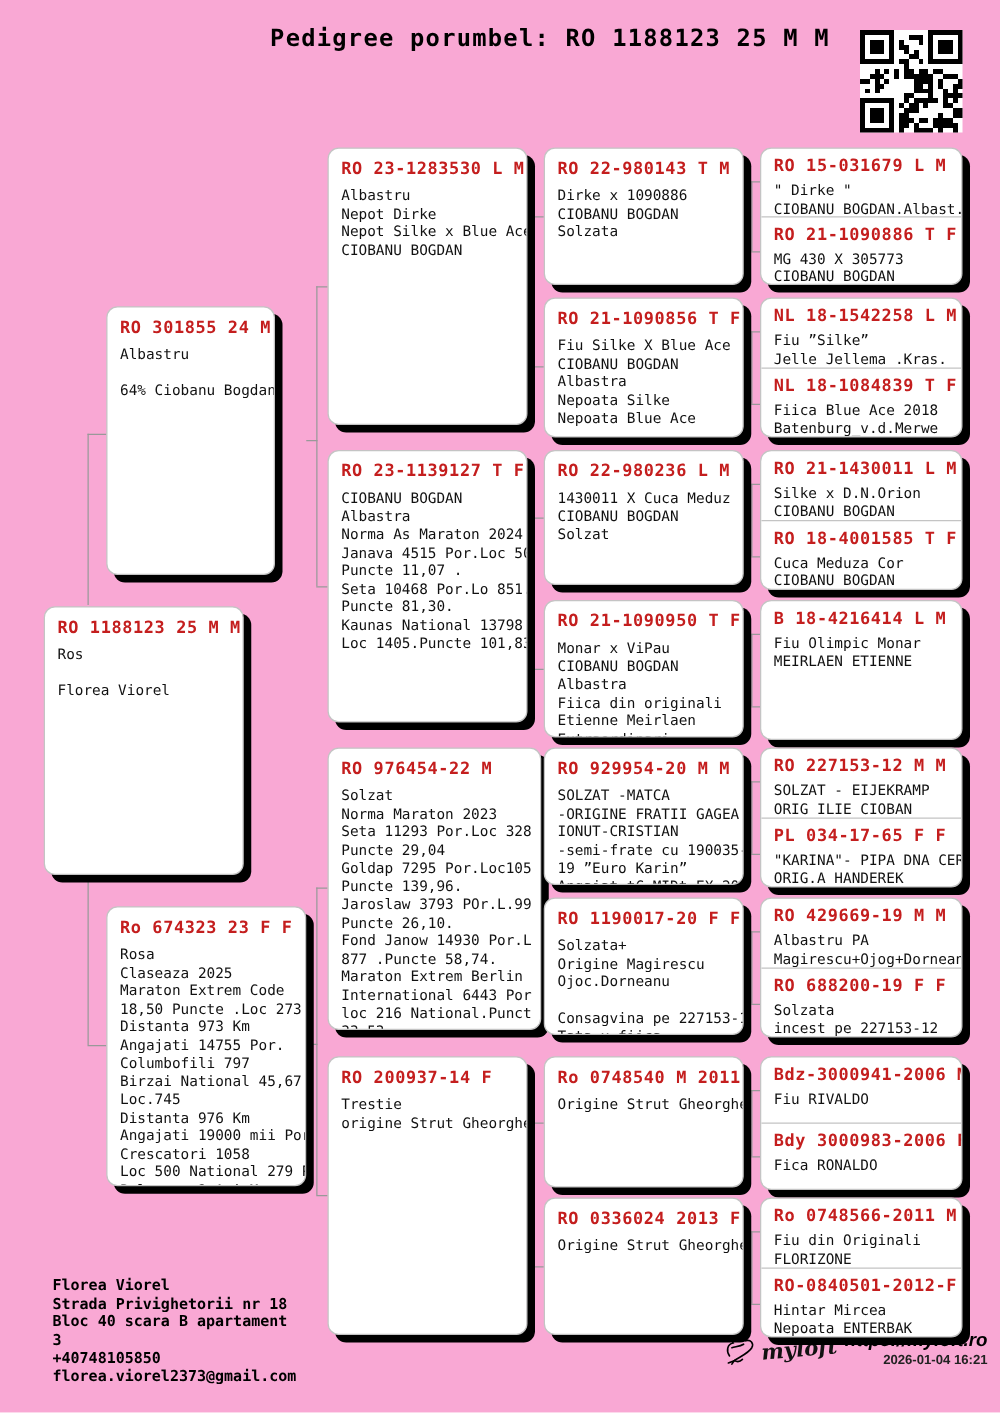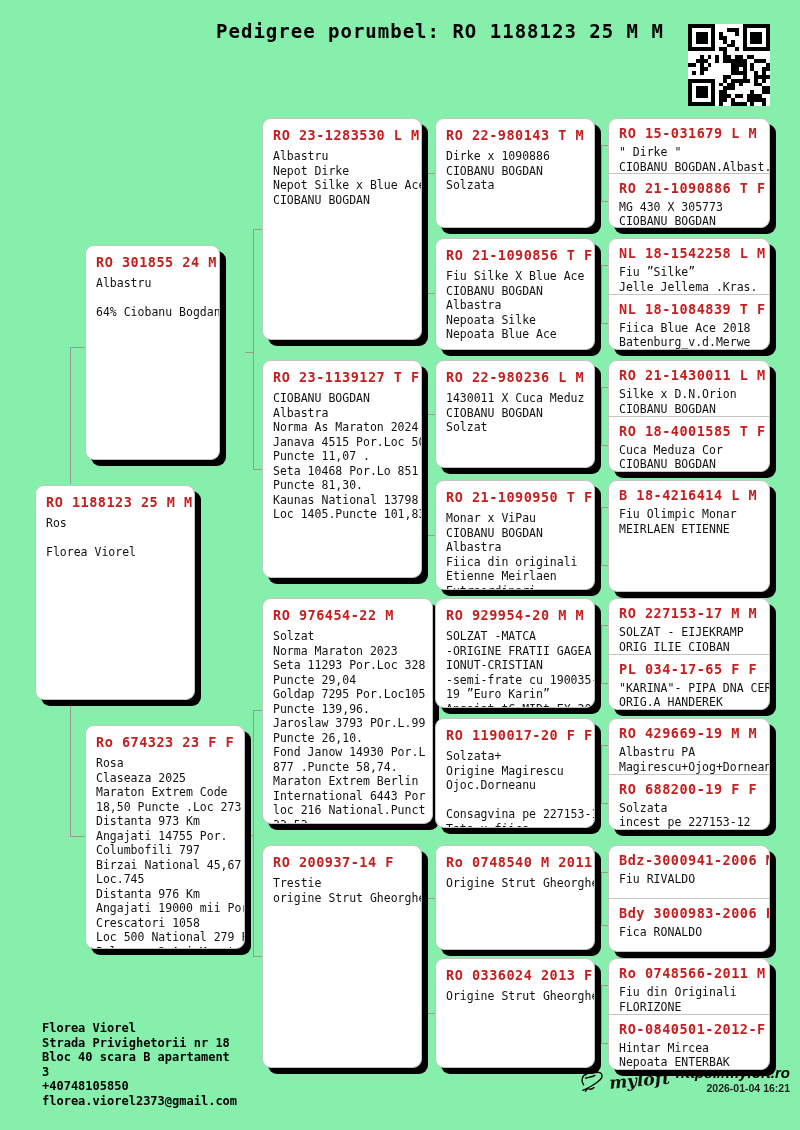--- a/index.html
+++ b/index.html
@@ -1,16 +1,16 @@
 <!DOCTYPE html>
 <html><head>
 <meta charset="utf-8">
 <style>
   html,body{margin:0;padding:0;background:#fff;}
-  .page{position:relative;width:800px;height:1130px;background:#86efac;overflow:hidden;
+  .page{position:relative;width:800px;height:1130px;background:#f9a8d4;overflow:hidden;
         font-family:"DejaVu Sans Mono","Liberation Mono",monospace;color:#111;}
   .title{position:absolute;left:90px;top:20px;width:700px;margin:0;text-align:center;
          font-size:19px;font-weight:bold;letter-spacing:1px;white-space:pre;color:#000;
          font-family:"DejaVu Sans Mono","Liberation Mono",monospace;}
   .qr{position:absolute;left:688px;top:24px;width:82px;height:82px;}
   .qr svg{width:100%;height:100%;display:block;}
   .box{position:absolute;background:#fff;border:1.5px solid #c4c4c4;border-radius:9px;
        box-shadow:6px 6px 0 0 #000;box-sizing:border-box;overflow:hidden;
        padding:8px 10px;z-index:2;}
   .box.pair{padding:0;display:flex;flex-direction:column;}
@@ -338,21 +338,21 @@
       </div>
       <div class="box pair" style="left: 608px; top: 480px; width: 162px; height: 112px;">
         <div class="sub">
           <div class="hdr">B 18-4216414 L M</div>
           <div class="bl">Fiu Olimpic Monar</div>
           <div class="bl">MEIRLAEN ETIENNE</div>
         </div>
       </div>
       <div class="box pair" style="left: 608px; top: 598px; width: 162px; height: 112px;">
         <div class="sub">
-          <div class="hdr">RO 227153-17 M M</div>
+          <div class="hdr">RO 227153-12 M M</div>
           <div class="bl">SOLZAT - EIJEKRAMP</div>
           <div class="bl">ORIG ILIE CIOBAN</div>
         </div>
         <div class="sub">
           <div class="hdr">PL 034-17-65 F F</div>
           <div class="bl">"KARINA"- PIPA DNA CER</div>
           <div class="bl">ORIG.A HANDEREK</div>
         </div>
       </div>
       <div class="box pair" style="left: 608px; top: 718px; width: 162px; height: 112px;">

